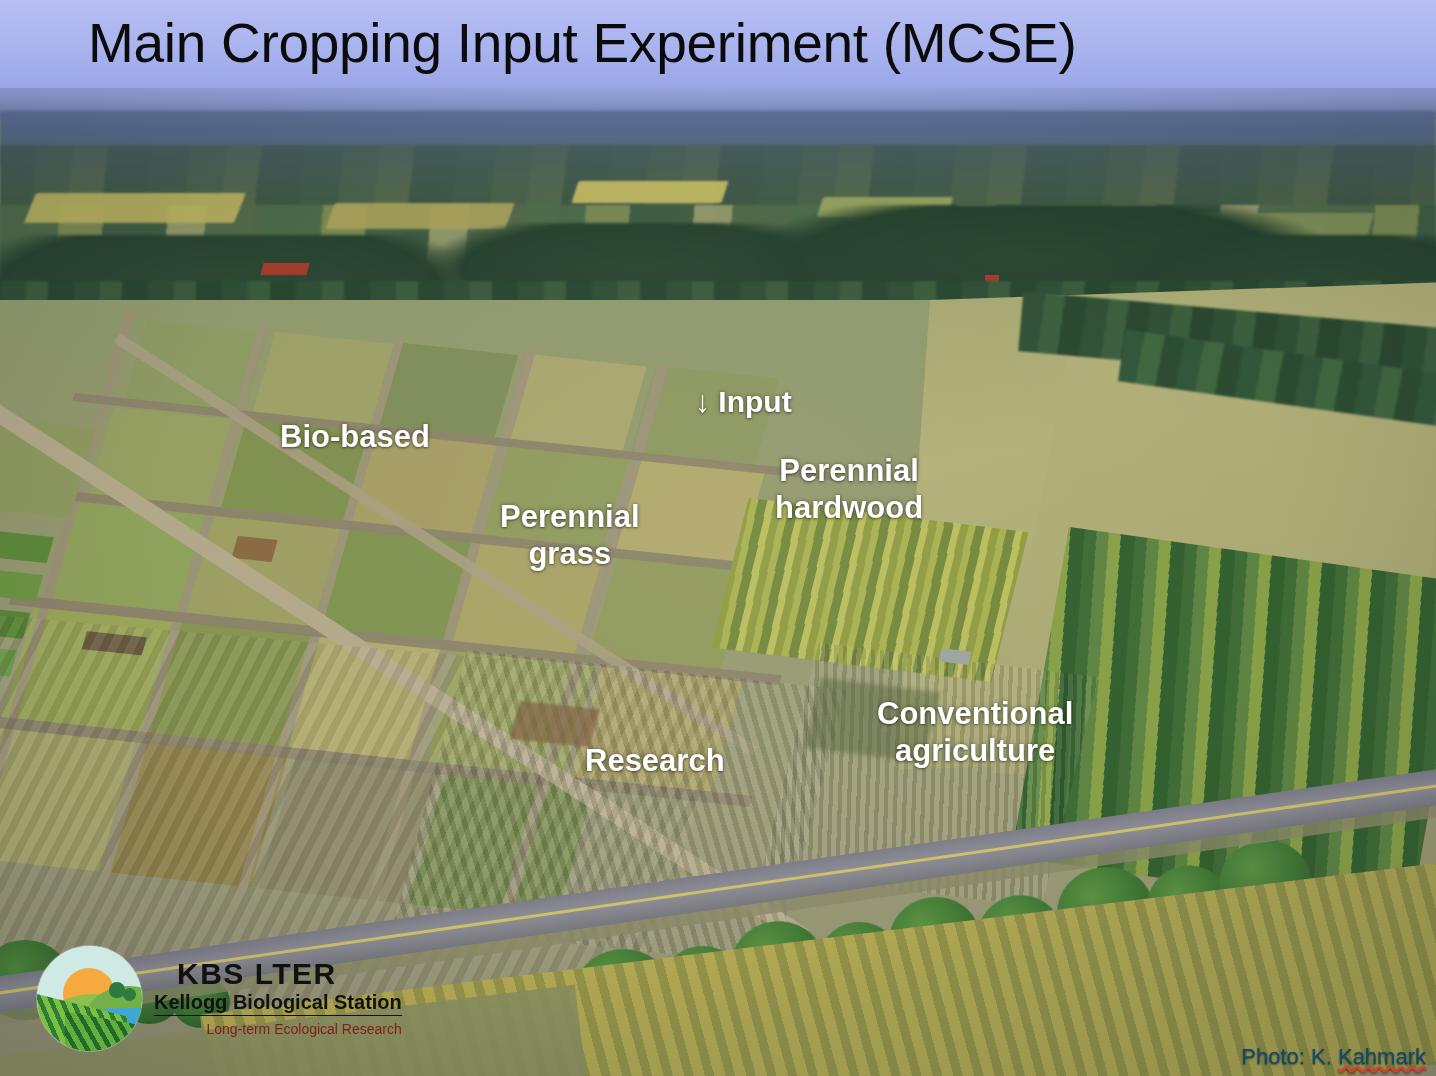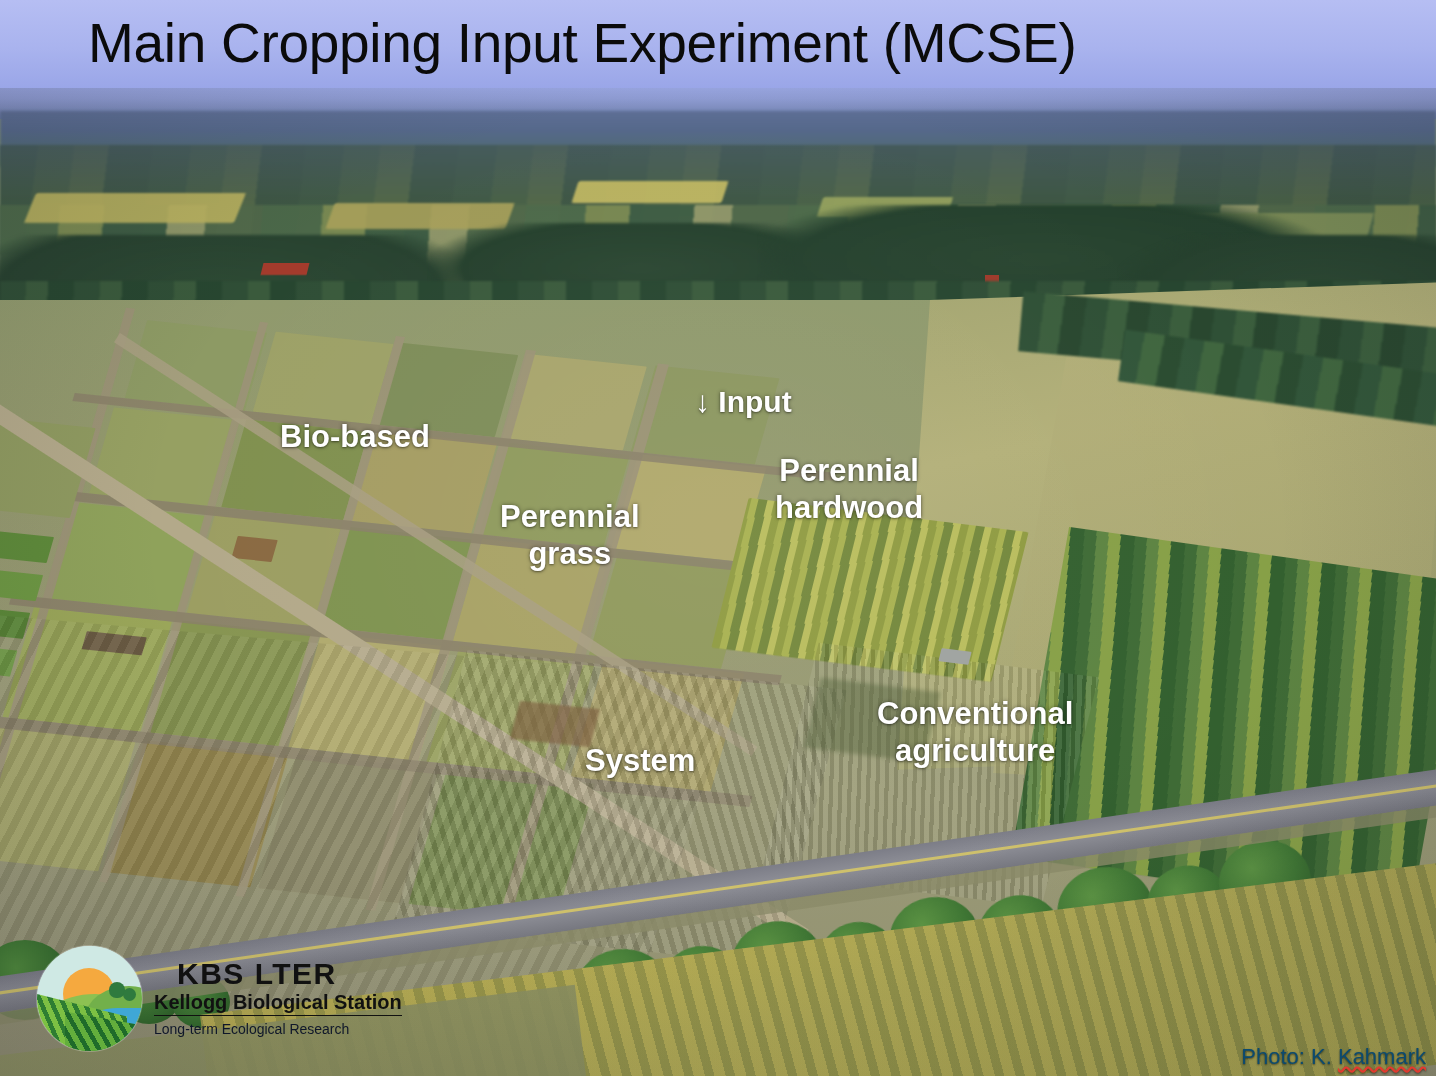--- a/index.html
+++ b/index.html
@@ -221,21 +221,21 @@
   #lm-fieldA{left:-10px;top:58px;width:100px;height:60px;
      background:repeating-linear-gradient(64deg,#2e7d32 0 5px,#7cc043 5px 11px);
      transform:skewY(14deg);}
   #lm-fieldB{left:28px;top:74px;width:95px;height:44px;
      background:repeating-linear-gradient(58deg,#1f6b2a 0 5px,#63ae3c 5px 11px);
      transform:skewY(10deg);}
   #logo-text{display:flex;flex-direction:column;}
   #logo-title{font-size:30px;font-weight:700;color:#111;letter-spacing:1.5px;line-height:34px;margin-left:23px;}
   #logo-sub1{font-size:20px;font-weight:700;color:#111;line-height:22px;
      border-bottom:1.6px solid #111;padding-bottom:2px;display:inline-block;}
-  #logo-sub2{font-size:14px;color:#0f172a;line-height:22px;padding-top:2px;}
+  #logo-sub2{font-size:14px;color:#7f1d1d;line-height:22px;padding-top:2px;text-align:right;}
 
   
   #credit{position:absolute;right:10px;bottom:6px;z-index:70;
     color:#0c4a6e;font-size:22px;font-weight:400;
     text-shadow:0 1px 2px rgba(0,0,0,.55);}
   #credit .misspelled{
     text-decoration: underline wavy #e03b2f;
     text-decoration-skip-ink:none;
     text-underline-offset:2px;
   }
@@ -372,21 +372,21 @@
 
     <div class="ly" id="grade"></div>
   </div>
 
   <div class="lbl" id="lbl-bio">Bio-based</div>
   <div class="lbl" id="lbl-pgrass">Perennial
 grass</div>
   <div class="lbl" id="lbl-input">↓ Input</div>
   <div class="lbl" id="lbl-phard">Perennial
 hardwood</div>
-  <div class="lbl" id="lbl-prairie">System</div>
+  <div class="lbl" id="lbl-prairie">Research</div>
   <div class="lbl" id="lbl-conv">Conventional
 agriculture</div>
 
   <div id="logo">
     <div id="logo-mark">
       <div class="lm" id="lm-sky"></div>
       <div class="lm" id="lm-sun"></div>
       <div class="lm" id="lm-hill"></div>
       <div class="lm" id="lm-hill2"></div>
       <div class="lm" id="lm-tree"></div>

